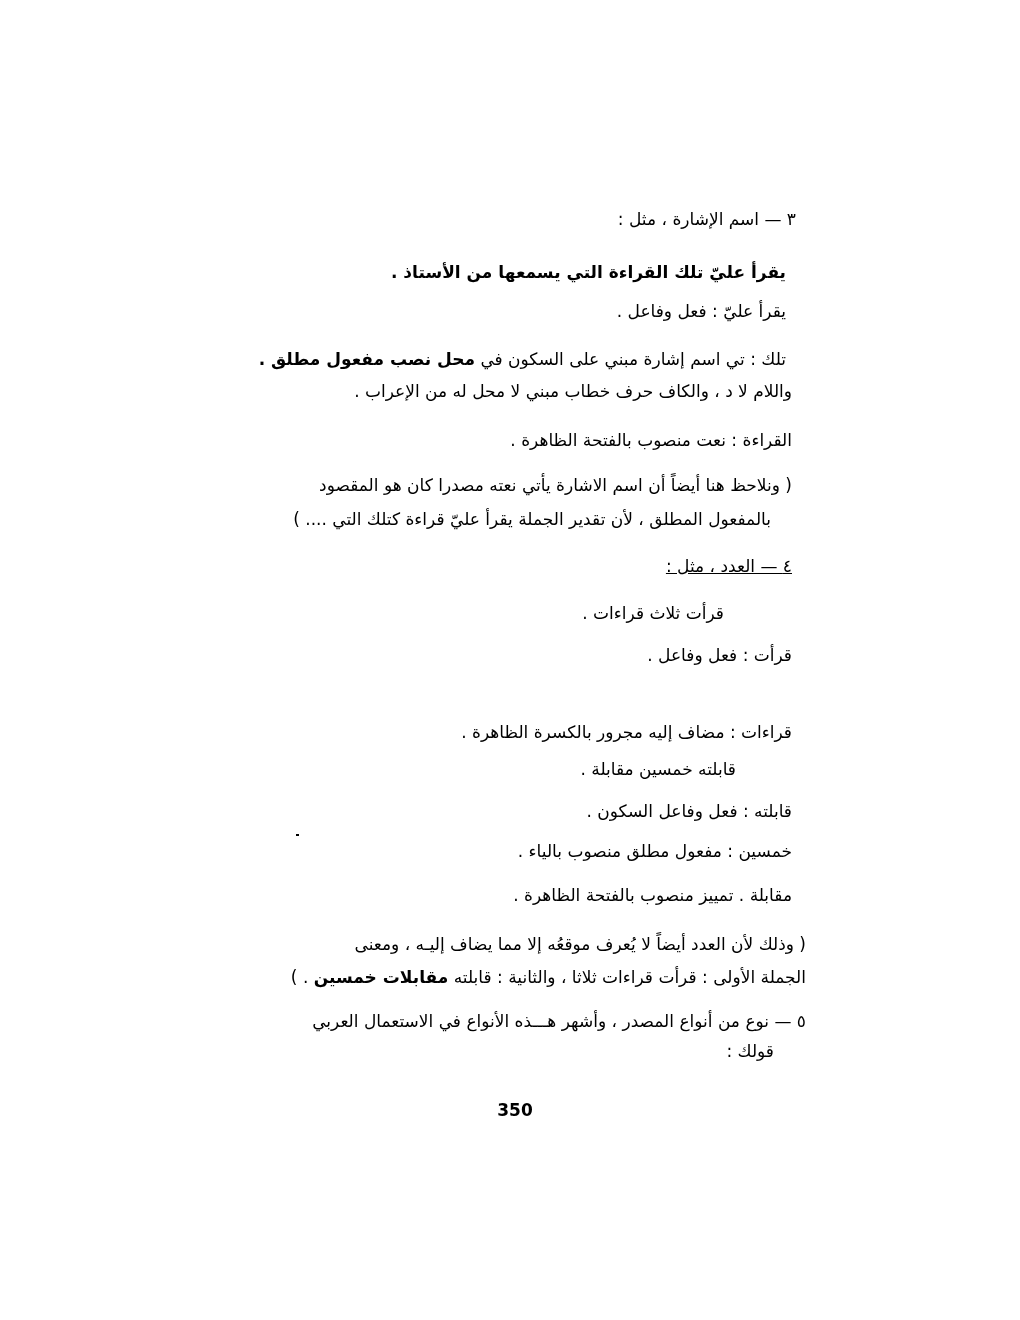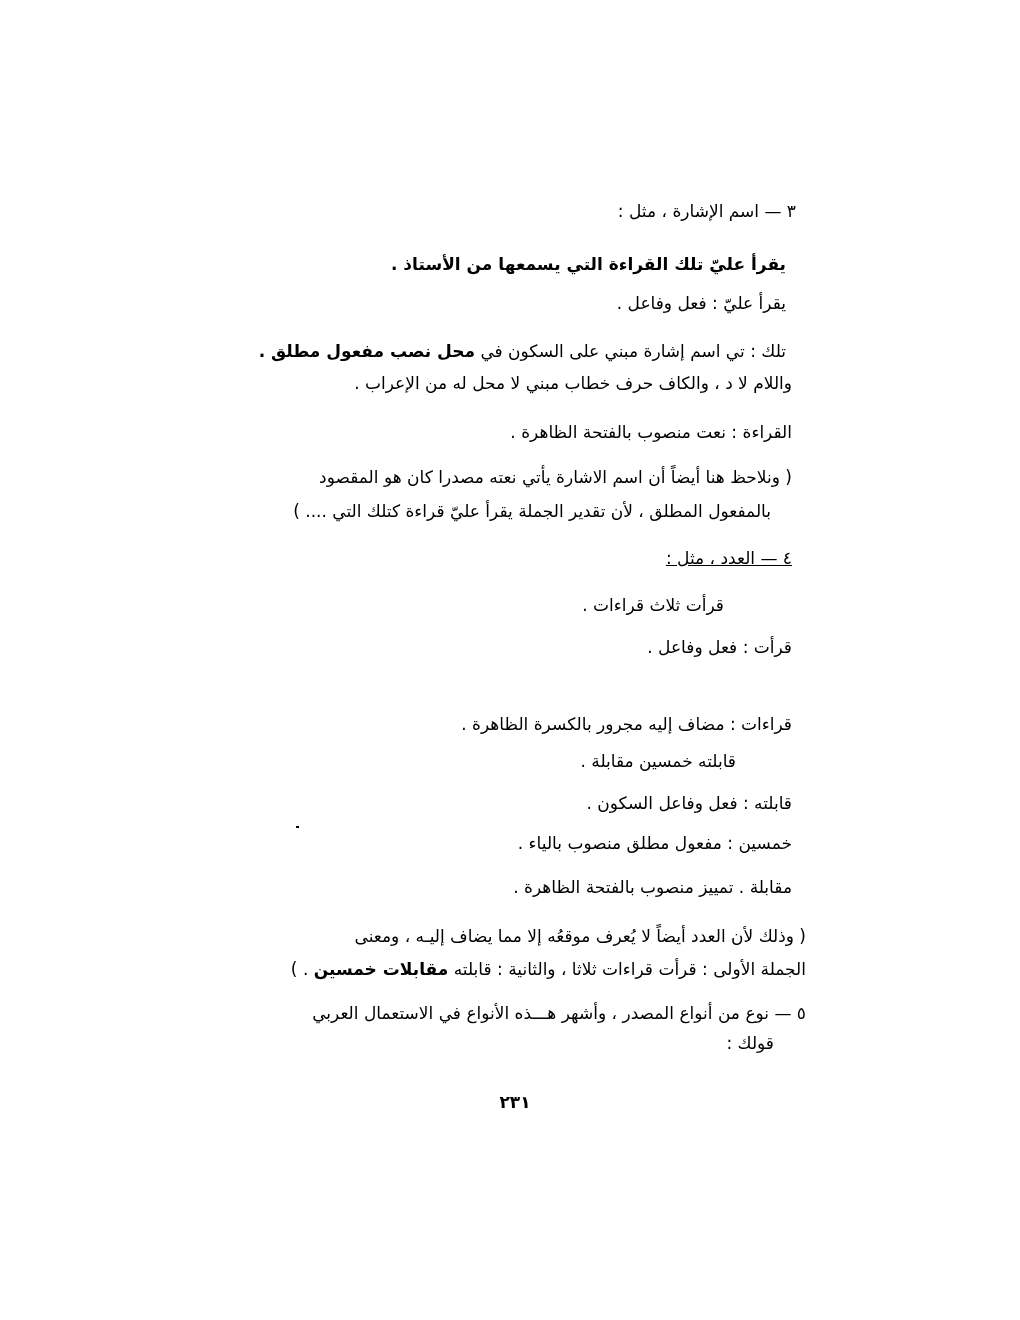--- a/index.html
+++ b/index.html
@@ -10,21 +10,21 @@
   body {
     width: 1020px;
     height: 1320px;
     position: relative;
     overflow: hidden;
     color: #000000;
     font-family: "DejaVu Sans", "Liberation Sans", sans-serif;
   }
   .page {
     position: absolute;
-    left: 0; top: 0;
+    left: 0; top: 8px;
     width: 1020px; height: 1072px;
   }
   .line {
     position: absolute;
     direction: rtl;
     text-align: right;
     white-space: nowrap;
     font-size: 17px;
     line-height: 22px;
     unicode-bidi: plaintext;
@@ -95,15 +95,15 @@
   <div class="line" style="right:214px; top:925px;">( وذلك لأن العدد أيضاً لا يُعرف موقعُه  إلا مما يضاف إليـه ، ومعنى</div>
 
   <div class="line" style="right:214px; top:958px;">
     <span>الجملة الأولى : قرأت قراءات ثلاثا ، والثانية : قابلته </span><span class="b">مقابلات خمسين</span><span> . )</span>
   </div>
 
   <div class="line" style="right:214px; top:1002px;">٥ — نوع من أنواع المصدر ، وأشهر هـــذه  الأنواع في الاستعمال العربي</div>
 
   <div class="line" style="right:246px; top:1032px;">قولك :</div>
 
-  <div class="page-number">٢٣١</div>
+  <div class="page-number">350</div>
 
 </div>
 
 </body></html>

